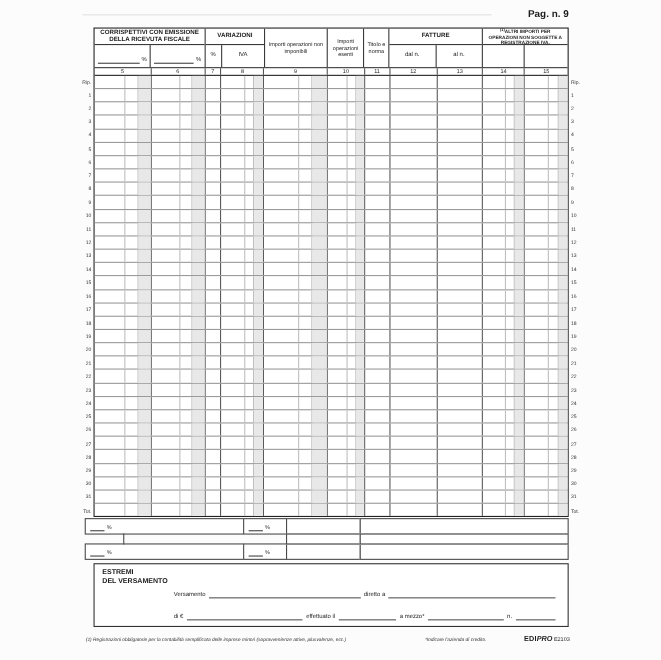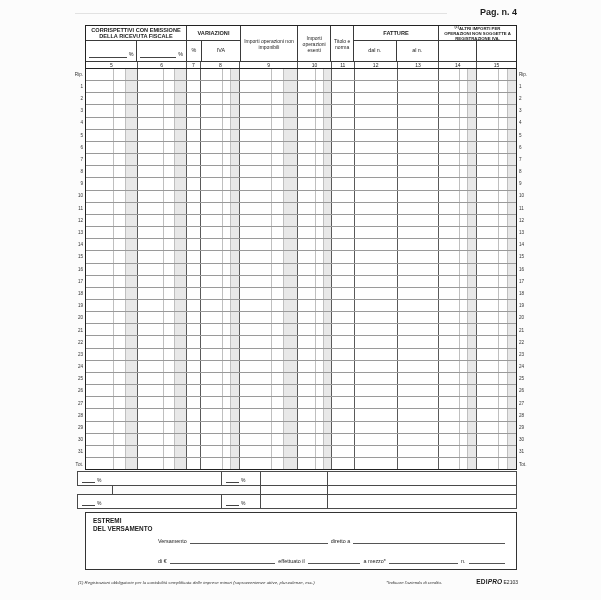--- a/index.html
+++ b/index.html
@@ -75,21 +75,21 @@
   .fnote { font-size:4.4px; font-style:italic; color:#333; }
   .fnote.mid { margin-left:auto; margin-right:34px; }
   .brand { font-size:5px; white-space:nowrap; }
   .brand b { font-size:6.6px; font-style:normal; letter-spacing:0.2px; }
   .brand i { font-size:6.6px; font-weight:bold; }
 </style>
 </head>
 <body>
 
 <div class="page">
-  <div class="pag">Pag. n. 4</div>
+  <div class="pag">Pag. n. 9</div>
   <div class="edge-line"></div>
 
   <div class="tablewrap">
     <div class="gut gut-l">
         <span class="glabel">Rip.</span>
         <span class="glabel">1</span>
         <span class="glabel">2</span>
         <span class="glabel">3</span>
         <span class="glabel">4</span>
         <span class="glabel">5</span>

